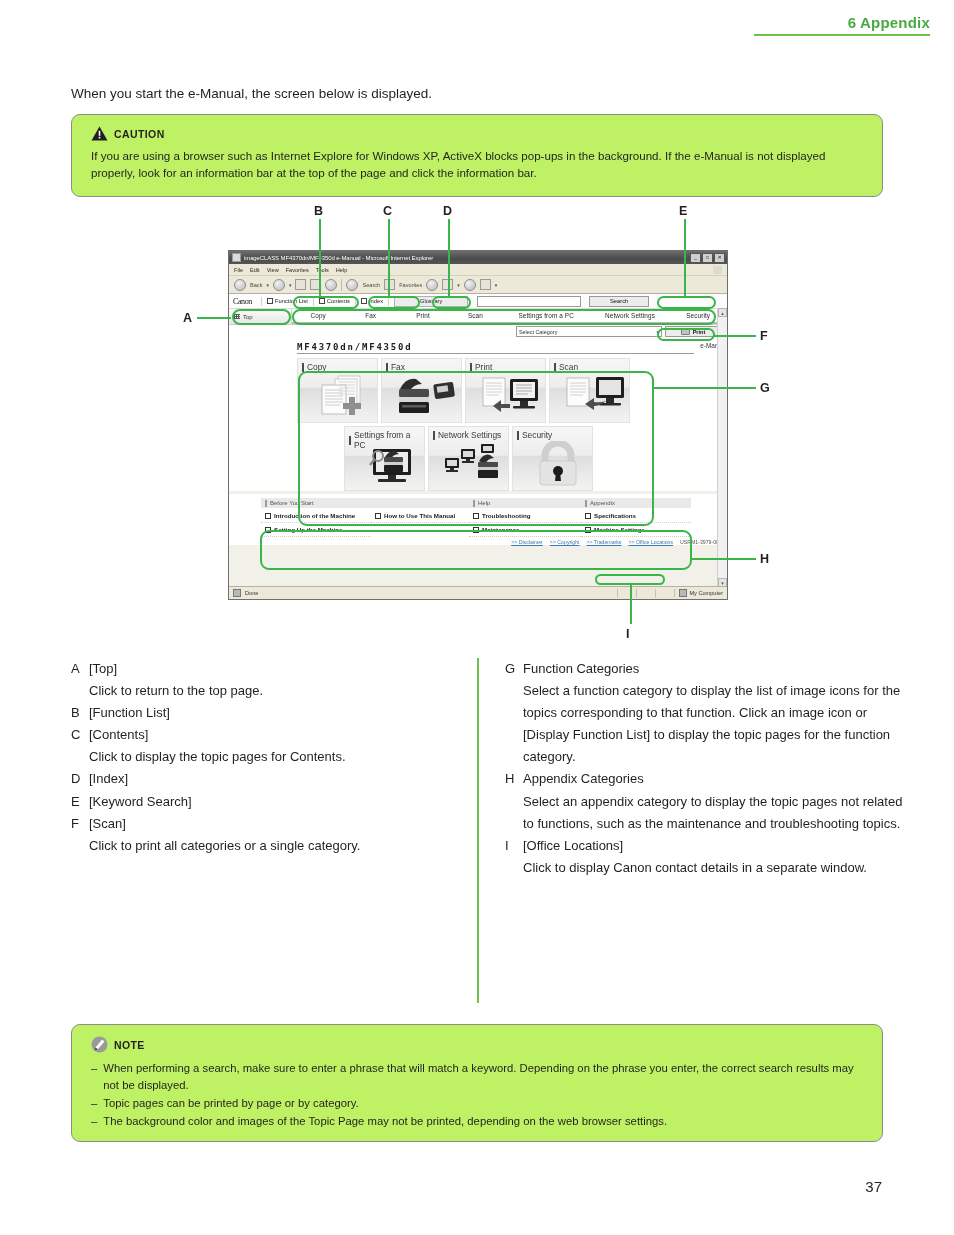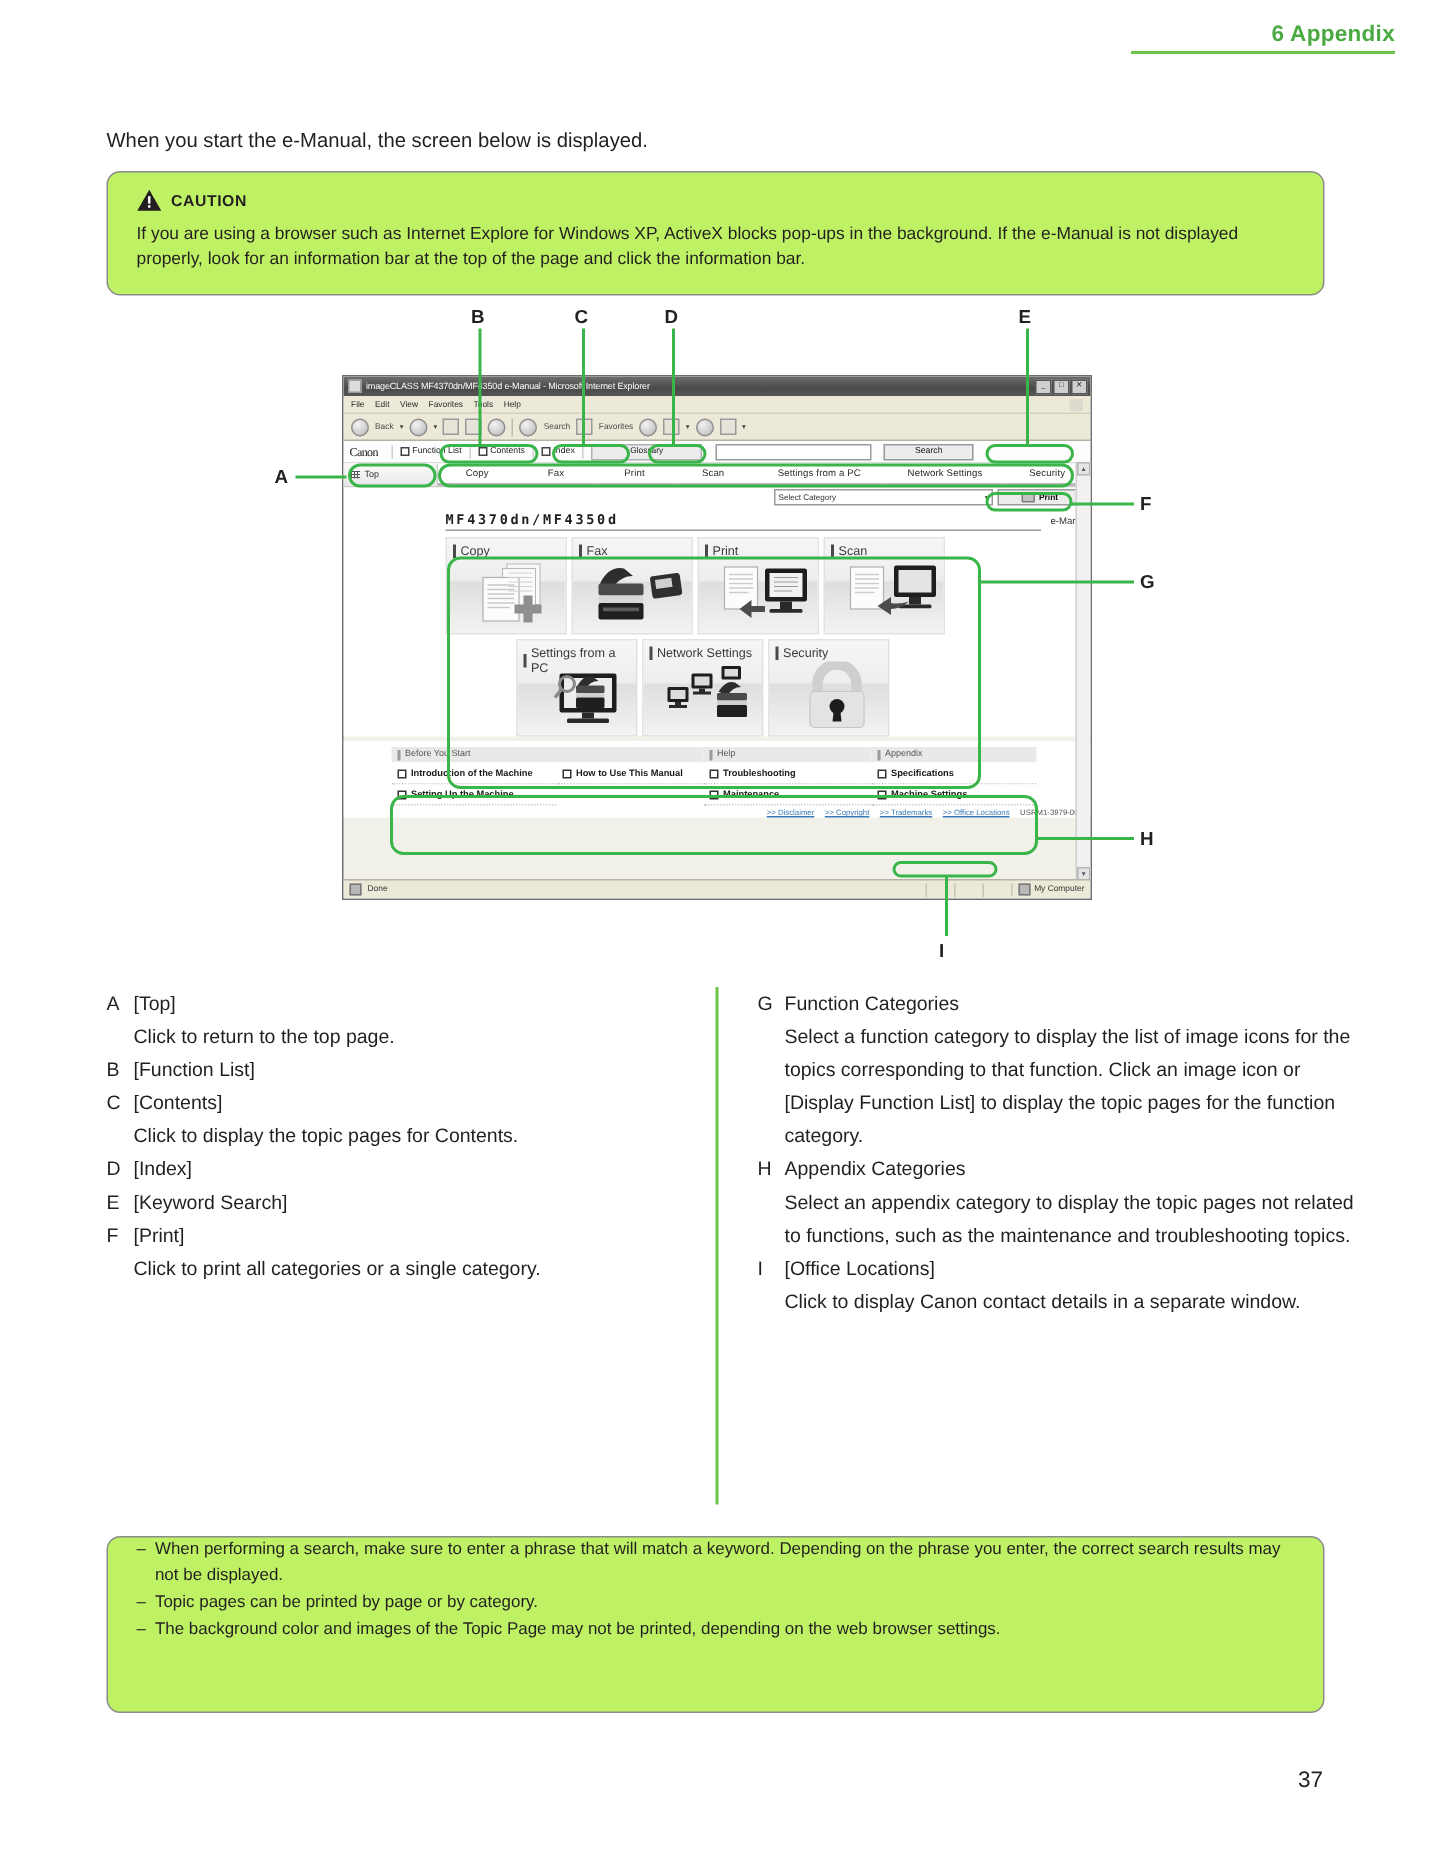--- a/index.html
+++ b/index.html
@@ -165,21 +165,21 @@
     font-size:5.6px;font-weight:bold;color:#111;
   }
   .printer-glyph { width:7px;height:5px;background:#c2c2c2;border:0.5px solid #7d7d7d;border-radius:1px;}
   .brand {
     padding:4px 0 0 68px; background:#fff;
   }
   .brand .b1 {
     font-size:13px; font-weight:bold; letter-spacing:1.6px; color:#1d1d1d;
     font-family:"DejaVu Sans", sans-serif;
   }
-  .brand .b2row { display:flex; align-items:center; width:430px;}
+  .brand .b2row { display:flex; align-items:flex-start; width:430px;}
   .brand .b2 {
     font-size:9px; letter-spacing:1.8px; color:#1d1d1d; font-weight:bold;
     font-family:"DejaVu Sans Mono", monospace;
     border-bottom:1px solid #999; flex:1; padding-bottom:1px;
   }
   .brand .emanual { font-size:6.4px; color:#333; padding:0 0 2px 6px; }
   .cat-area { background:#fff; padding:4px 0 0 68px; }
   .cat-row { display:flex; gap:3px; margin-bottom:3px; }
   .cat-row.row2 { padding-left:47px; }
   .cat-tile {
@@ -658,21 +658,21 @@
     <span class="term">[Index]</span>
   </div>
 
   <div class="entry">
     <span class="key">E</span>
     <span class="term">[Keyword Search]</span>
   </div>
 
   <div class="entry">
     <span class="key">F</span>
-    <span class="term">[Print]</span>
+    <span class="term">[Scan]</span>
   </div>
   <div class="desc">Click to print all categories or a single category.</div>
 </div>
 
 <div class="legend" id="legend-right">
   <div class="entry">
     <span class="key">G</span>
     <span class="term">Function Categories</span>
   </div>
   <div class="desc">Select a function category to display the list of image icons for the topics corresponding to that function. Click an image icon or [Display Function List] to display the topic pages for the function category.</div>
@@ -684,20 +684,30 @@
   <div class="desc">Select an appendix category to display the topic pages not related to functions, such as the maintenance and troubleshooting topics.</div>
 
   <div class="entry">
     <span class="key">I</span>
     <span class="term">[Office Locations]</span>
   </div>
   <div class="desc">Click to display Canon contact details in a separate window.</div>
 </div>
 
 <div class="callout-box" id="note-box">
+  <div class="callout-head">
+    <span class="note-icon">
+      <svg width="17" height="17" viewBox="0 0 17 17">
+          <circle cx="8.5" cy="8.5" r="8" fill="#9a9a9a"></circle>
+          <path d="M4.5 11.5 L11 3.5 L13.5 5.5 L6.8 13.3 Z" fill="#fff"></path>
+          <path d="M4.5 11.5 L6.8 13.3 L4 14 Z" fill="#3a3a3a"></path>
+        </svg>
+    </span>
+    <span class="label">NOTE</span>
+  </div>
   <div class="note-list">
     <div class="li">
       <span class="dash">–</span>
       <span>When performing a search, make sure to enter a phrase that will match a keyword. Depending on the phrase you enter, the correct search results may not be displayed.</span>
     </div>
     <div class="li">
       <span class="dash">–</span>
       <span>Topic pages can be printed by page or by category.</span>
     </div>
     <div class="li">

